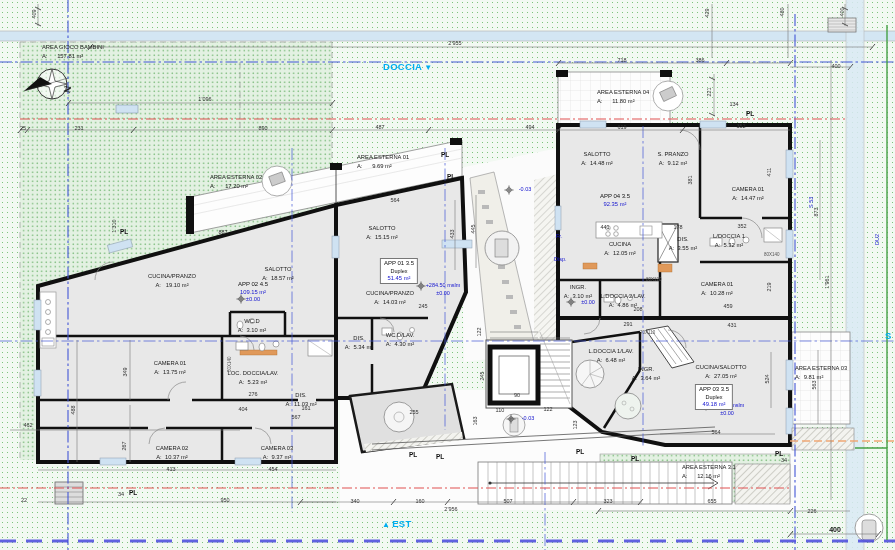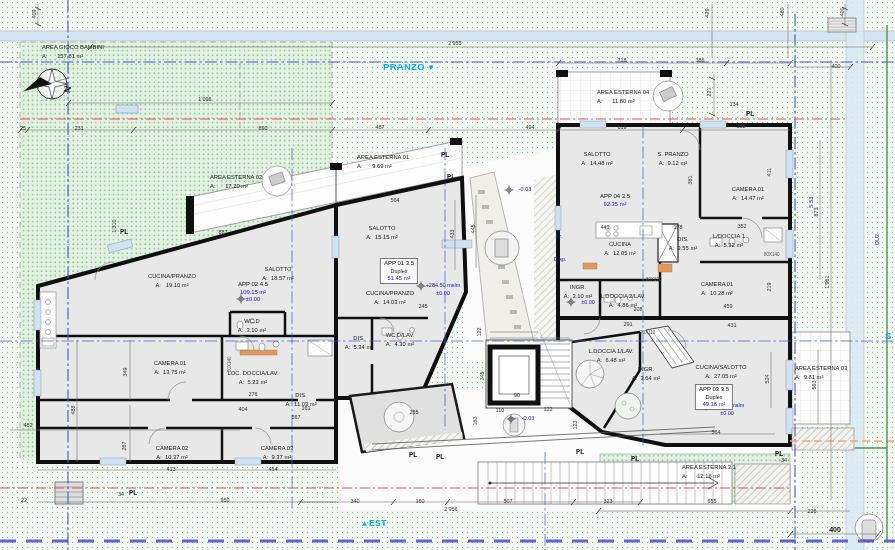--- a/index.html
+++ b/index.html
@@ -497,23 +497,23 @@
     <span class="nm">APP 04  3.5</span>
     <span class="sz">92.35 m²</span>
   </div>
   <div class="app boxed" style="left:714px;top:384px;">
     <span class="nm">APP 03  3.5</span>
     <span class="tp">Duplex</span>
     <span class="sz">49.18 m²</span>
   </div>
 
   <div class="cyan" style="left:383px;top:61px;">
-    <span>PRANZO</span><span class="tri">▼</span>
-  </div>
-  <div class="cyan" style="left:360px;top:518px;font-family:Liberation Mono, monospace;">
+    <span>DOCCIA</span><span class="tri">▼</span>
+  </div>
+  <div class="cyan" style="left:380px;top:518px;">
     <span class="tri">▲</span><span>EST</span>
   </div>
   <div class="cyan" style="left:885px;top:330px;">
     <span>S</span>
   </div>
 
   <div class="north" style="left:64px;top:84px;">N</div>
 </div>
 
 </div>

